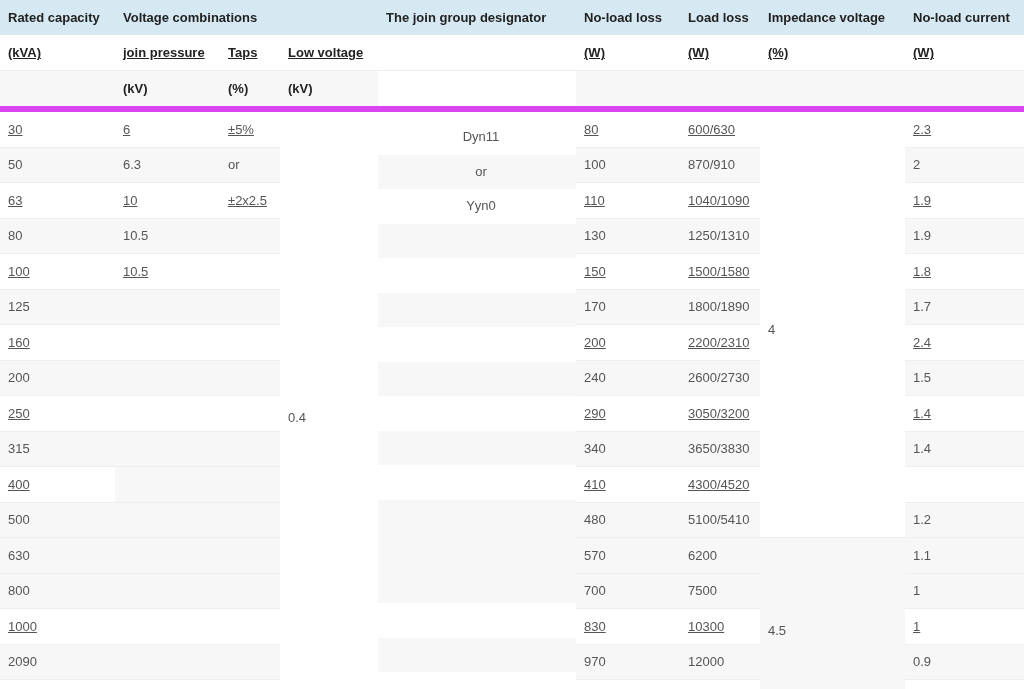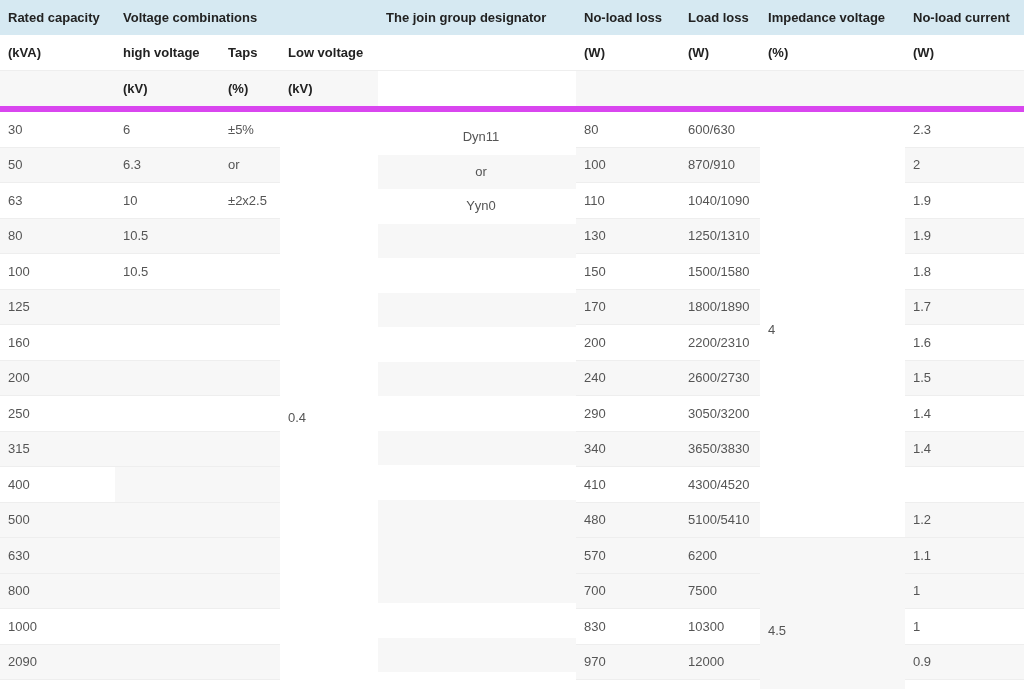--- a/index.html
+++ b/index.html
@@ -75,21 +75,21 @@
     vertical-align: middle;
     white-space: nowrap;
   }
 
   
   .cell-pad { display: block; padding-left: 8px; }
   th .cell-pad { padding-left: 8px; }
 
   
   td.stripe, th.stripe { background: #f7f7f7; }
-  td.plain,  th.plain  { background: #ffffff; }
+  td.plain,  th.plain  { background: #ffffff; text-decoration: underline; }
 
   
   td.merged, th.merged {
     background: #ffffff;
     border-bottom: none;
     vertical-align: top;
   }
   td.merged .cell-pad, th.merged .cell-pad { padding-top: 9px; }
 
   
@@ -145,21 +145,21 @@
       <th>
         <span class="cell-pad">No-load current</span>
       </th>
     </tr>
 
     <tr class="sub-row">
       <th class="plain">
         <span class="cell-pad">(kVA)</span>
       </th>
       <th class="plain">
-        <span class="cell-pad">high voltage</span>
+        <span class="cell-pad">join pressure</span>
       </th>
       <th class="plain">
         <span class="cell-pad">Taps</span>
       </th>
       <th class="plain">
         <span class="cell-pad">Low voltage</span>
       </th>
       <th class="plain">
         <span class="cell-pad"></span>
       </th>
@@ -366,21 +366,21 @@
         <td class="plain">
           <span class="cell-pad"></span>
         </td>
         <td class="plain">
           <span class="cell-pad">200</span>
         </td>
         <td class="plain">
           <span class="cell-pad">2200/2310</span>
         </td>
         <td class="plain">
-          <span class="cell-pad">1.6</span>
+          <span class="cell-pad">2.4</span>
         </td>
       </tr>
       <tr class="data-row">
         <td class="stripe">
           <span class="cell-pad">200</span>
         </td>
         <td class="stripe">
           <span class="cell-pad"></span>
         </td>
         <td class="stripe">

